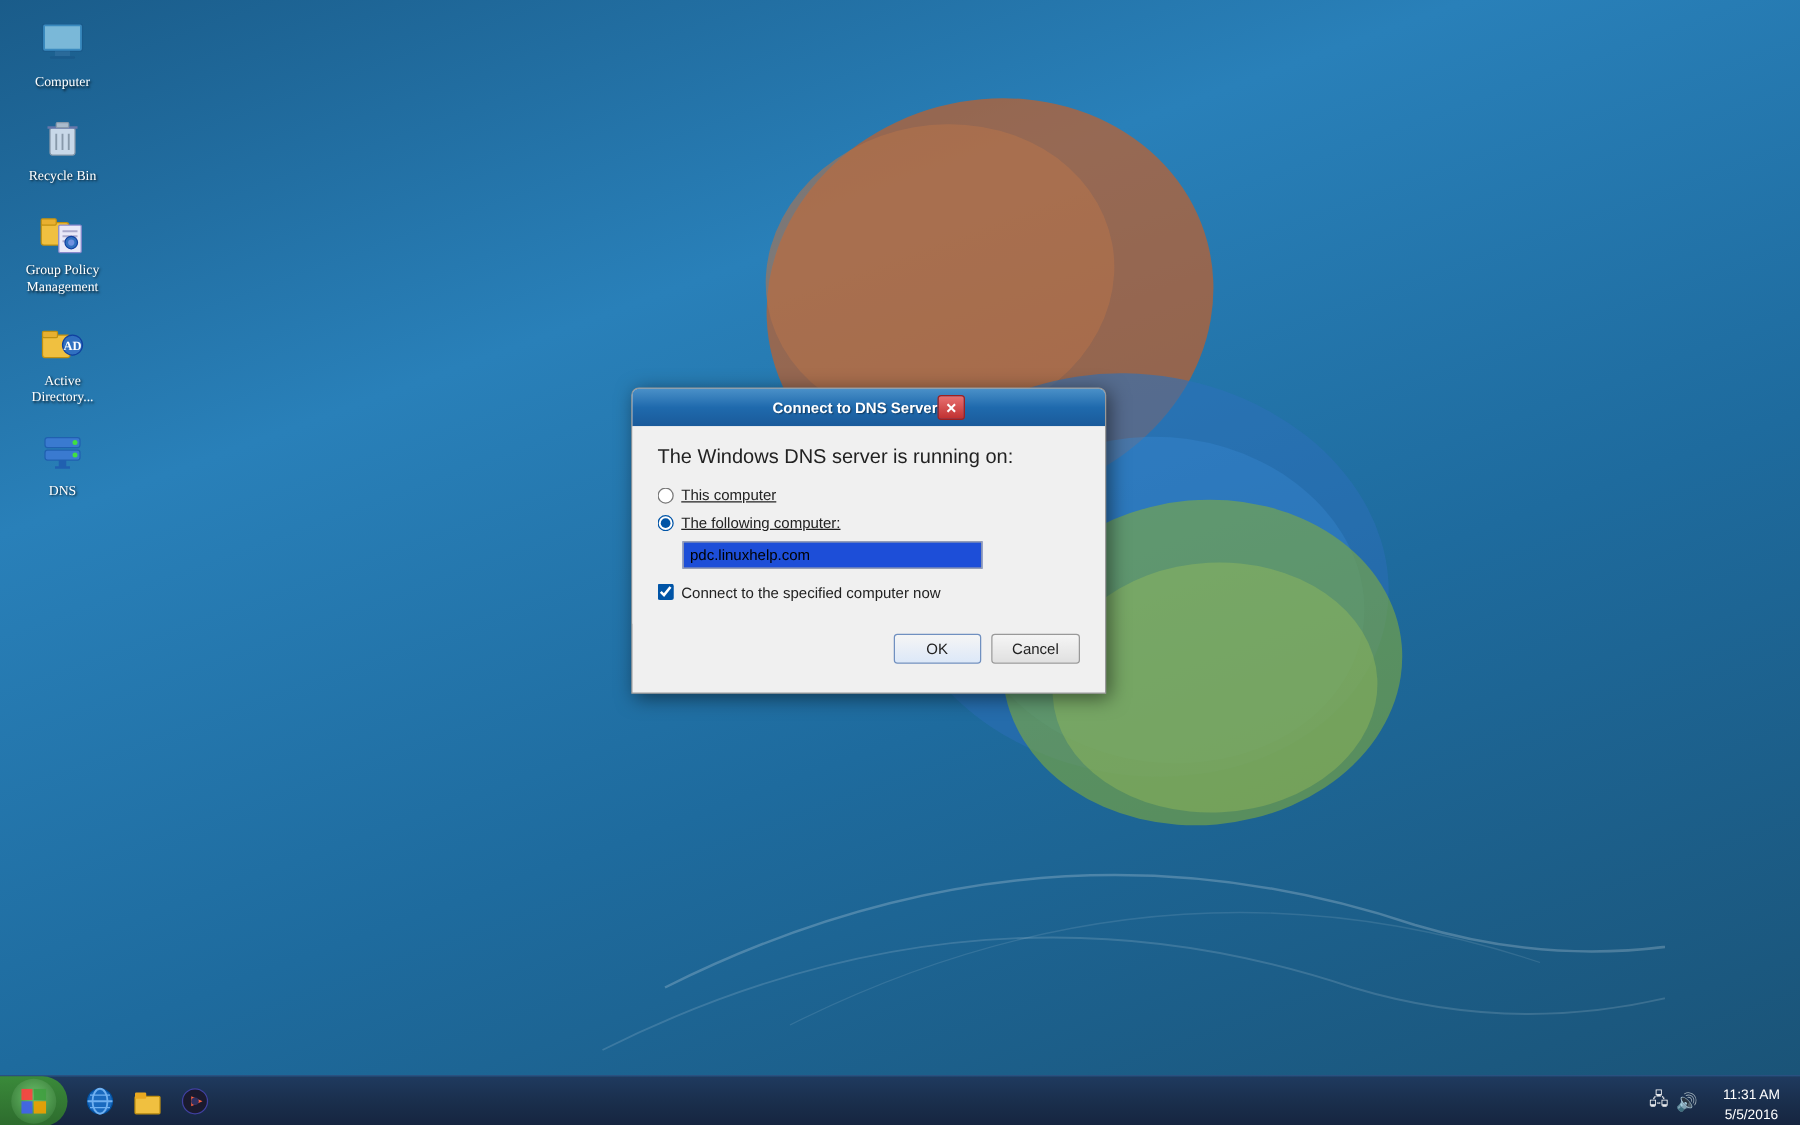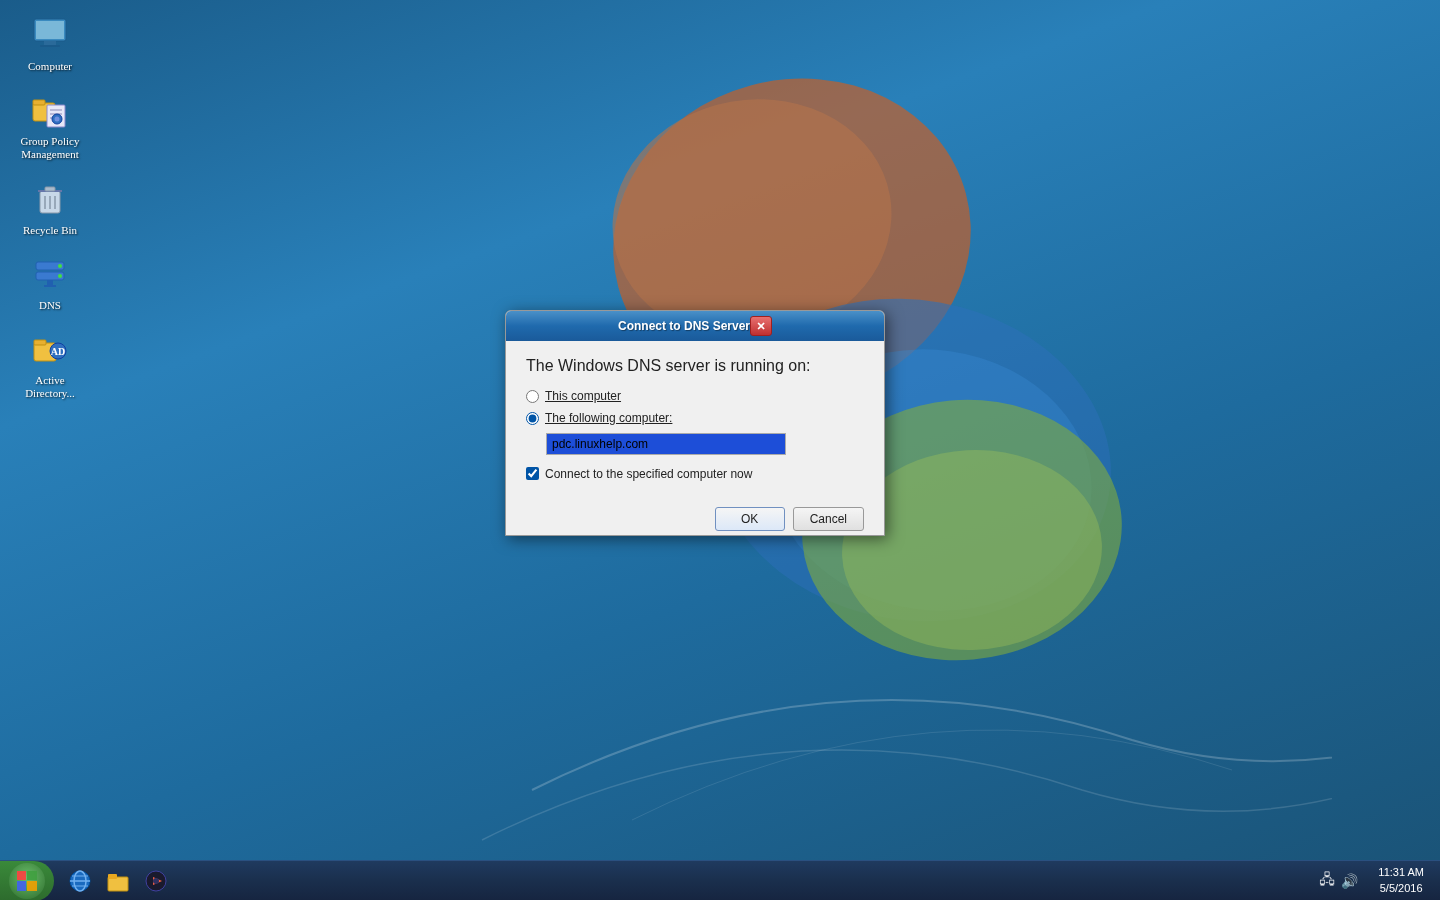--- a/index.html
+++ b/index.html
@@ -143,21 +143,21 @@
     .tray-icon {
       font-size: 14px;
       color: white;
       opacity: 0.9;
     }
 
     .clock-area {
       display: flex;
       flex-direction: column;
       align-items: center;
-      justify-content: center;
+      justify-content: flex-end;
       color: white;
       font-size: 11px;
       line-height: 1.4;
       padding: 0 8px;
       height: 100%;
       cursor: pointer;
     }
 
     .dialog {
       position: absolute;
@@ -256,21 +256,21 @@
     }
 
     .checkbox-row input[type="checkbox"] {
       accent-color: #0054a6;
     }
 
     .dialog-footer {
       display: flex;
       justify-content: flex-end;
       gap: 8px;
-      padding: 8px 20px 4px;
+      padding: 8px 20px 23px;
     }
 
     .dialog-btn {
       min-width: 70px;
       padding: 4px 16px;
       font-size: 12px;
       font-family: 'Segoe UI', sans-serif;
       cursor: pointer;
       border-radius: 3px;
       border: 1px solid #999;
@@ -324,76 +324,76 @@
           <rect x="6" y="6" width="28" height="18" fill="#7ab8d8"></rect>
           <rect x="14" y="26" width="12" height="4" fill="#2a6a9a"></rect>
           <rect x="10" y="30" width="20" height="2" rx="1" fill="#1a5a8a"></rect>
         </svg>
       </div>
       <span class="icon-label">Computer</span>
     </div>
 
     <div class="desktop-icon">
       <div class="icon-img">
-        <svg width="42" height="42" viewBox="0 0 42 42" xmlns="http://www.w3.org/2000/svg">
-
-          <rect x="4" y="14" width="22" height="18" rx="2" fill="#f0c040" stroke="#c09010" stroke-width="1"></rect>
-          <rect x="4" y="11" width="12" height="5" rx="1" fill="#e8b030" stroke="#c09010" stroke-width="1"></rect>
-
-          <rect x="18" y="16" width="18" height="22" rx="1" fill="#e8e8f8" stroke="#8888cc" stroke-width="1"></rect>
-          <line x1="21" y1="21" x2="33" y2="21" stroke="#aaaacc" stroke-width="1.5"></line>
-          <line x1="21" y1="25" x2="33" y2="25" stroke="#aaaacc" stroke-width="1.5"></line>
-          <line x1="21" y1="29" x2="29" y2="29" stroke="#aaaacc" stroke-width="1.5"></line>
-
-          <circle cx="28" cy="30" r="5" fill="#3070c0" stroke="#1040a0" stroke-width="1"></circle>
-          <circle cx="28" cy="30" r="2.5" fill="#7090e0"></circle>
-        </svg>
-      </div>
-      <span class="icon-label">Group Policy Management</span>
-    </div>
-
-    <div class="desktop-icon">
-      <div class="icon-img">
         <svg width="40" height="40" viewBox="0 0 40 40" xmlns="http://www.w3.org/2000/svg">
           <rect x="10" y="12" width="20" height="22" rx="2" fill="#c8d8e8" stroke="#8899aa" stroke-width="1"></rect>
           <line x1="8" y1="12" x2="32" y2="12" stroke="#6677aa" stroke-width="2"></line>
           <rect x="15" y="8" width="10" height="4" rx="1" fill="#aabbcc" stroke="#8899aa" stroke-width="1"></rect>
           <line x1="15" y1="17" x2="15" y2="30" stroke="#8899aa" stroke-width="1.5"></line>
           <line x1="20" y1="17" x2="20" y2="30" stroke="#8899aa" stroke-width="1.5"></line>
           <line x1="25" y1="17" x2="25" y2="30" stroke="#8899aa" stroke-width="1.5"></line>
         </svg>
       </div>
       <span class="icon-label">Recycle Bin</span>
     </div>
 
     <div class="desktop-icon">
       <div class="icon-img">
-        <svg width="40" height="40" viewBox="0 0 40 40" xmlns="http://www.w3.org/2000/svg">
-
-          <rect x="6" y="8" width="28" height="8" rx="2" fill="#3a7ad0" stroke="#2060b0" stroke-width="1"></rect>
-          <rect x="6" y="18" width="28" height="8" rx="2" fill="#3a7ad0" stroke="#2060b0" stroke-width="1"></rect>
-          <circle cx="30" cy="12" r="2" fill="#40e040"></circle>
-          <circle cx="30" cy="22" r="2" fill="#40e040"></circle>
-          <rect x="17" y="26" width="6" height="6" fill="#2060b0"></rect>
-          <line x1="14" y1="32" x2="26" y2="32" stroke="#2060b0" stroke-width="2"></line>
-        </svg>
-      </div>
-      <span class="icon-label">DNS</span>
+        <svg width="42" height="42" viewBox="0 0 42 42" xmlns="http://www.w3.org/2000/svg">
+
+          <rect x="4" y="14" width="22" height="18" rx="2" fill="#f0c040" stroke="#c09010" stroke-width="1"></rect>
+          <rect x="4" y="11" width="12" height="5" rx="1" fill="#e8b030" stroke="#c09010" stroke-width="1"></rect>
+
+          <rect x="18" y="16" width="18" height="22" rx="1" fill="#e8e8f8" stroke="#8888cc" stroke-width="1"></rect>
+          <line x1="21" y1="21" x2="33" y2="21" stroke="#aaaacc" stroke-width="1.5"></line>
+          <line x1="21" y1="25" x2="33" y2="25" stroke="#aaaacc" stroke-width="1.5"></line>
+          <line x1="21" y1="29" x2="29" y2="29" stroke="#aaaacc" stroke-width="1.5"></line>
+
+          <circle cx="28" cy="30" r="5" fill="#3070c0" stroke="#1040a0" stroke-width="1"></circle>
+          <circle cx="28" cy="30" r="2.5" fill="#7090e0"></circle>
+        </svg>
+      </div>
+      <span class="icon-label">Group Policy Management</span>
     </div>
 
     <div class="desktop-icon">
       <div class="icon-img">
         <svg width="40" height="40" viewBox="0 0 40 40" xmlns="http://www.w3.org/2000/svg">
           <rect x="4" y="14" width="22" height="18" rx="2" fill="#f0c040" stroke="#c09010" stroke-width="1"></rect>
           <rect x="4" y="11" width="12" height="5" rx="1" fill="#e8b030" stroke="#c09010" stroke-width="1"></rect>
           <circle cx="28" cy="22" r="8" fill="#3070c0" stroke="#1040a0" stroke-width="1"></circle>
           <text x="28" y="26" text-anchor="middle" font-size="10" fill="white" font-weight="bold">AD</text>
         </svg>
       </div>
       <span class="icon-label">Active Directory...</span>
+    </div>
+
+    <div class="desktop-icon">
+      <div class="icon-img">
+        <svg width="40" height="40" viewBox="0 0 40 40" xmlns="http://www.w3.org/2000/svg">
+
+          <rect x="6" y="8" width="28" height="8" rx="2" fill="#3a7ad0" stroke="#2060b0" stroke-width="1"></rect>
+          <rect x="6" y="18" width="28" height="8" rx="2" fill="#3a7ad0" stroke="#2060b0" stroke-width="1"></rect>
+          <circle cx="30" cy="12" r="2" fill="#40e040"></circle>
+          <circle cx="30" cy="22" r="2" fill="#40e040"></circle>
+          <rect x="17" y="26" width="6" height="6" fill="#2060b0"></rect>
+          <line x1="14" y1="32" x2="26" y2="32" stroke="#2060b0" stroke-width="2"></line>
+        </svg>
+      </div>
+      <span class="icon-label">DNS</span>
     </div>
 
   </div>
 
   <div class="dialog">
     <div class="dialog-titlebar">
       <span class="dialog-title">Connect to DNS Server</span>
       <div class="dialog-controls">
         <div class="dialog-close-btn">✕</div>
       </div>

